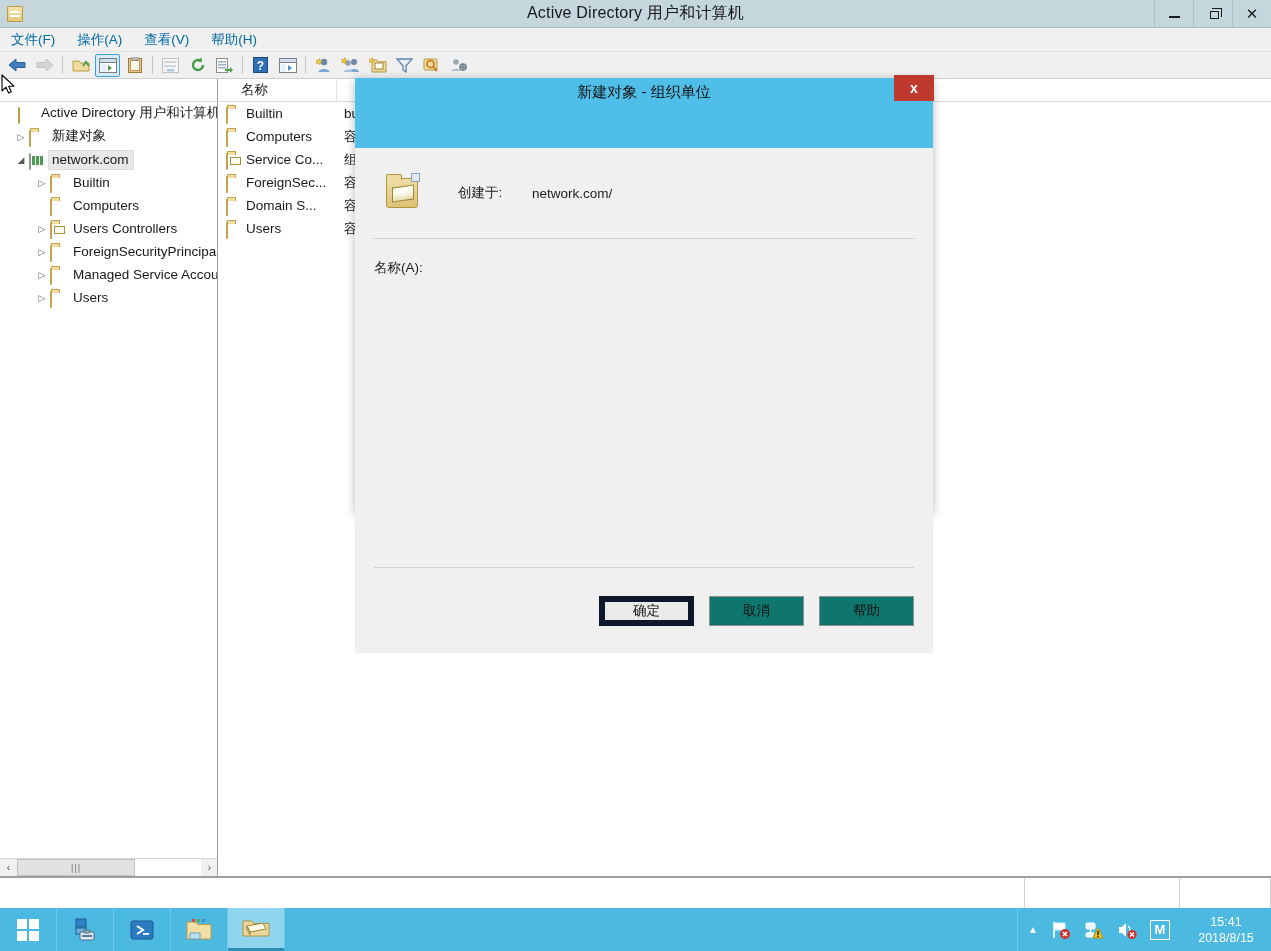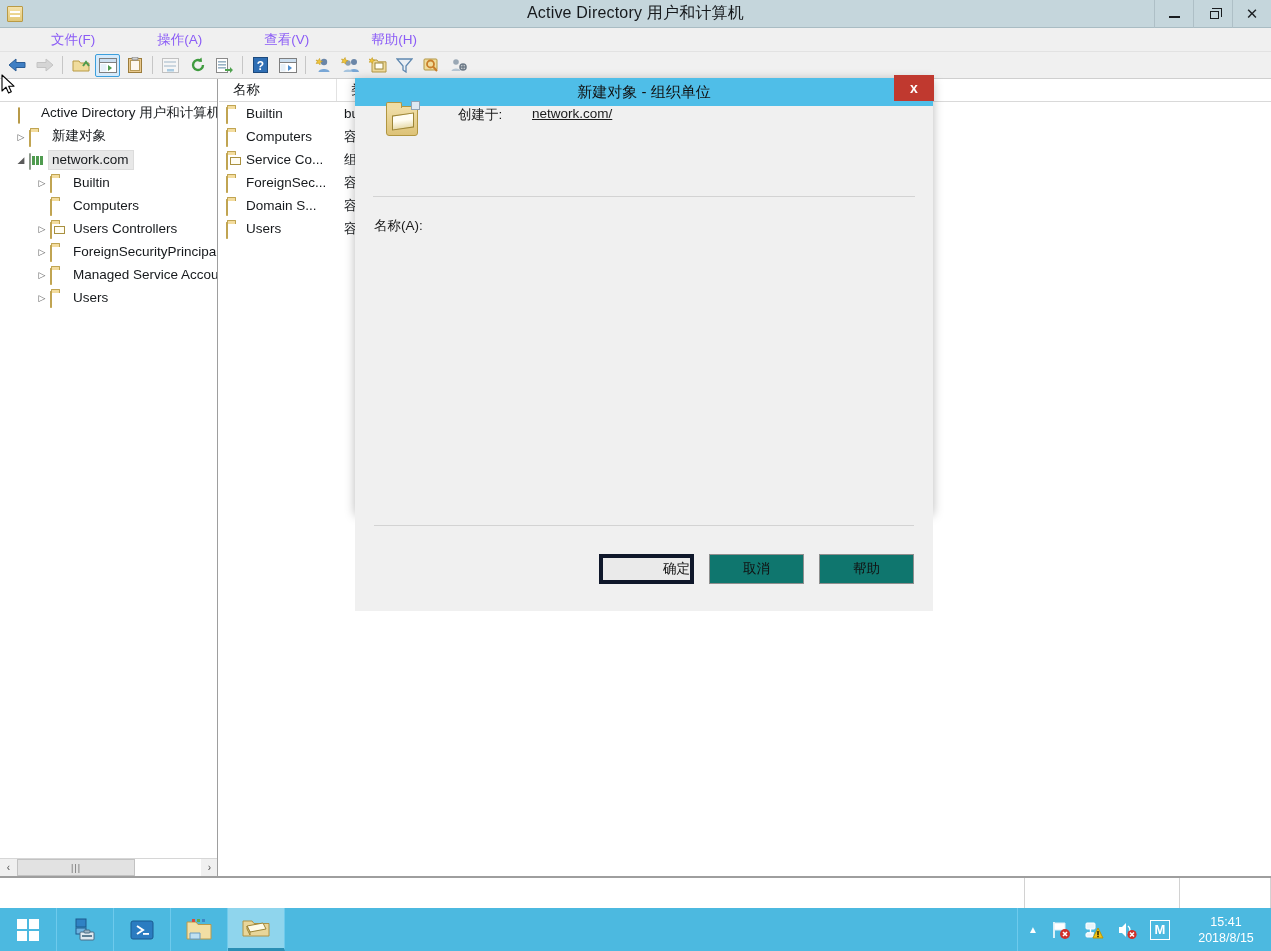--- a/index.html
+++ b/index.html
@@ -51,21 +51,21 @@
   }
   .wc-close { font-size: 15px; font-weight: bold; }
 
   
   .menubar {
     position: absolute; left: 0; top: 28px; width: 1271px; height: 24px;
     background: #f0f0f0; display: flex; align-items: center;
     border-bottom: 1px solid #e2e2e2;
   }
   .menu-item {
-    padding: 3px 11px; font-size: 13.5px; color: #8b5cf6; cursor: default; margin-left: 40px;
+    padding: 3px 11px; font-size: 13.5px; color: #0369a1; cursor: default;
   }
 
   
   .toolbar {
     position: absolute; left: 0; top: 52px; width: 1271px; height: 27px;
     background: #f0f0f0; border-bottom: 1px solid #cfcfcf;
     display: flex; align-items: center; padding-left: 4px;
   }
   .tbtn {
     width: 25px; height: 23px; margin: 0 1px;
@@ -147,21 +147,21 @@
     display: flex; align-items: center; justify-content: center;
     letter-spacing: 1px; color: #6e6e6e; font-size: 9px;
   }
 
   .list-pane {
     position: absolute; left: 219px; top: 79px; right: 0; height: 797px;
     background: #fff; overflow: hidden;
   }
   .lheader { display: flex; height: 23px; border-bottom: 1px solid #d9d9d9; background: #fff; }
   .lh-cell {
-    display: flex; align-items: center; padding-left: 14px;
+    display: flex; align-items: center; padding-left: 22px;
     font-size: 13.5px; color: #16191c; border-right: 1px solid #e2e2e2;
   }
   .lh-name { width: 118px; }
   .lh-type { width: 140px; }
   .lrow { display: flex; height: 23px; align-items: center; font-size: 13.5px; color: #16191c; }
   .lc-name { width: 118px; display: flex; align-items: center; padding-left: 7px; }
   .lc-type { width: 140px; padding-left: 7px; white-space: nowrap; overflow: hidden; }
 
   .statusbar {
     position: absolute; left: 0; bottom: 43px; width: 1271px; height: 32px;
@@ -179,41 +179,41 @@
     color: #111; font-size: 15px;
   }
   .dlg-close {
     position: absolute; right: -1px; top: -3px; width: 40px; height: 26px;
     background: #c0392f; color: #fff; display: flex; align-items: center; justify-content: center;
     font-size: 14px; font-weight: bold;
   }
   .dlg-body {
     background: #f0f0f0; height: 505px; position: relative; padding: 0 19px;
   }
-  .dlg-top { display: flex; align-items: flex-start; height: 90px; }
+  .dlg-top { display: flex; align-items: center; height: 90px; margin-top: 42px; }
   .ou-bigicon {
     width: 32px; height: 30px; position: relative; margin-left: 12px; margin-right: 40px;
     background: linear-gradient(#f0dfa8, #ddc277);
     border: 1px solid #b19640; border-radius: 1px 3px 3px 3px;
   }
   .ou-bigicon::before {
     content:""; position:absolute; left:-1px; top:-5px; width:14px; height:5px;
     background:#efdda4; border:1px solid #b19640; border-bottom:none; border-radius:2px 2px 0 0;
   }
   .ou-bigicon::after {
     content:""; position:absolute; left:5px; top:7px; width:20px; height:13px;
     background: linear-gradient(#fffdf2 40%, #e8dcae 100%);
     border: 1px solid #9c8638; transform: skewY(-8deg);
   }
   .ou-badge {
     position:absolute; right:-3px; top:-6px; width:9px; height:9px;
     background:#dfe9f2; border:1px solid #8fa3b5;
   }
   .createdin-label { font-size: 13.5px; color: #1b1b1b; width: 74px; }
-  .createdin-value { font-size: 13.5px; color: #1b1b1b; text-decoration: underline; }
+  .createdin-value { font-size: 13.5px; color: #1b1b1b; }
   .dlg-sep { height: 1px; background: #d3d3d3; margin: 0 -1px; }
   .field-label { font-size: 13.5px; color: #1b1b1b; margin-top: 20px; margin-bottom: 7px; }
   .textinput {
     width: 458px; height: 29px; background: #fff; border: 1px solid #5a9fd4;
     font-family: "Liberation Sans", sans-serif; font-size: 13.5px; color: #111;
     padding: 0 6px; outline: none;
   }
   .checkrow { display: flex; align-items: center; margin-top: 21px; }
   .cbox {
     width: 13px; height: 13px; border: 1px solid #4c4c4c; background: #fff;
@@ -226,21 +226,21 @@
   .check-label { font-size: 13.5px; color: #1b1b1b; }
   .dlg-footer {
     position: absolute; left: 19px; right: 19px; bottom: 0; height: 86px;
     border-top: 1px solid #d3d3d3;
     display: flex; align-items: center; justify-content: flex-end; gap: 15px;
   }
   .dbtn {
     width: 95px; height: 30px; background: #0f766e; border: 1px solid #8e8e8e;
     font-family: "Liberation Sans", sans-serif; font-size: 13.5px; color: #111;
   }
-  .dbtn.default { border: 4px solid #0f172a; background: #eaeaea; text-align: right; }
+  .dbtn.default { border: 6px solid #0f172a; background: #eaeaea; }
 
   
   .taskbar {
     position: absolute; left: 0; bottom: 0; width: 1271px; height: 43px;
     background: #4cb9e0; display: flex; align-items: stretch;
   }
   .tb-item {
     width: 57px; display: flex; align-items: center; justify-content: center;
     border-right: 1px solid #6ecaec;
   }

